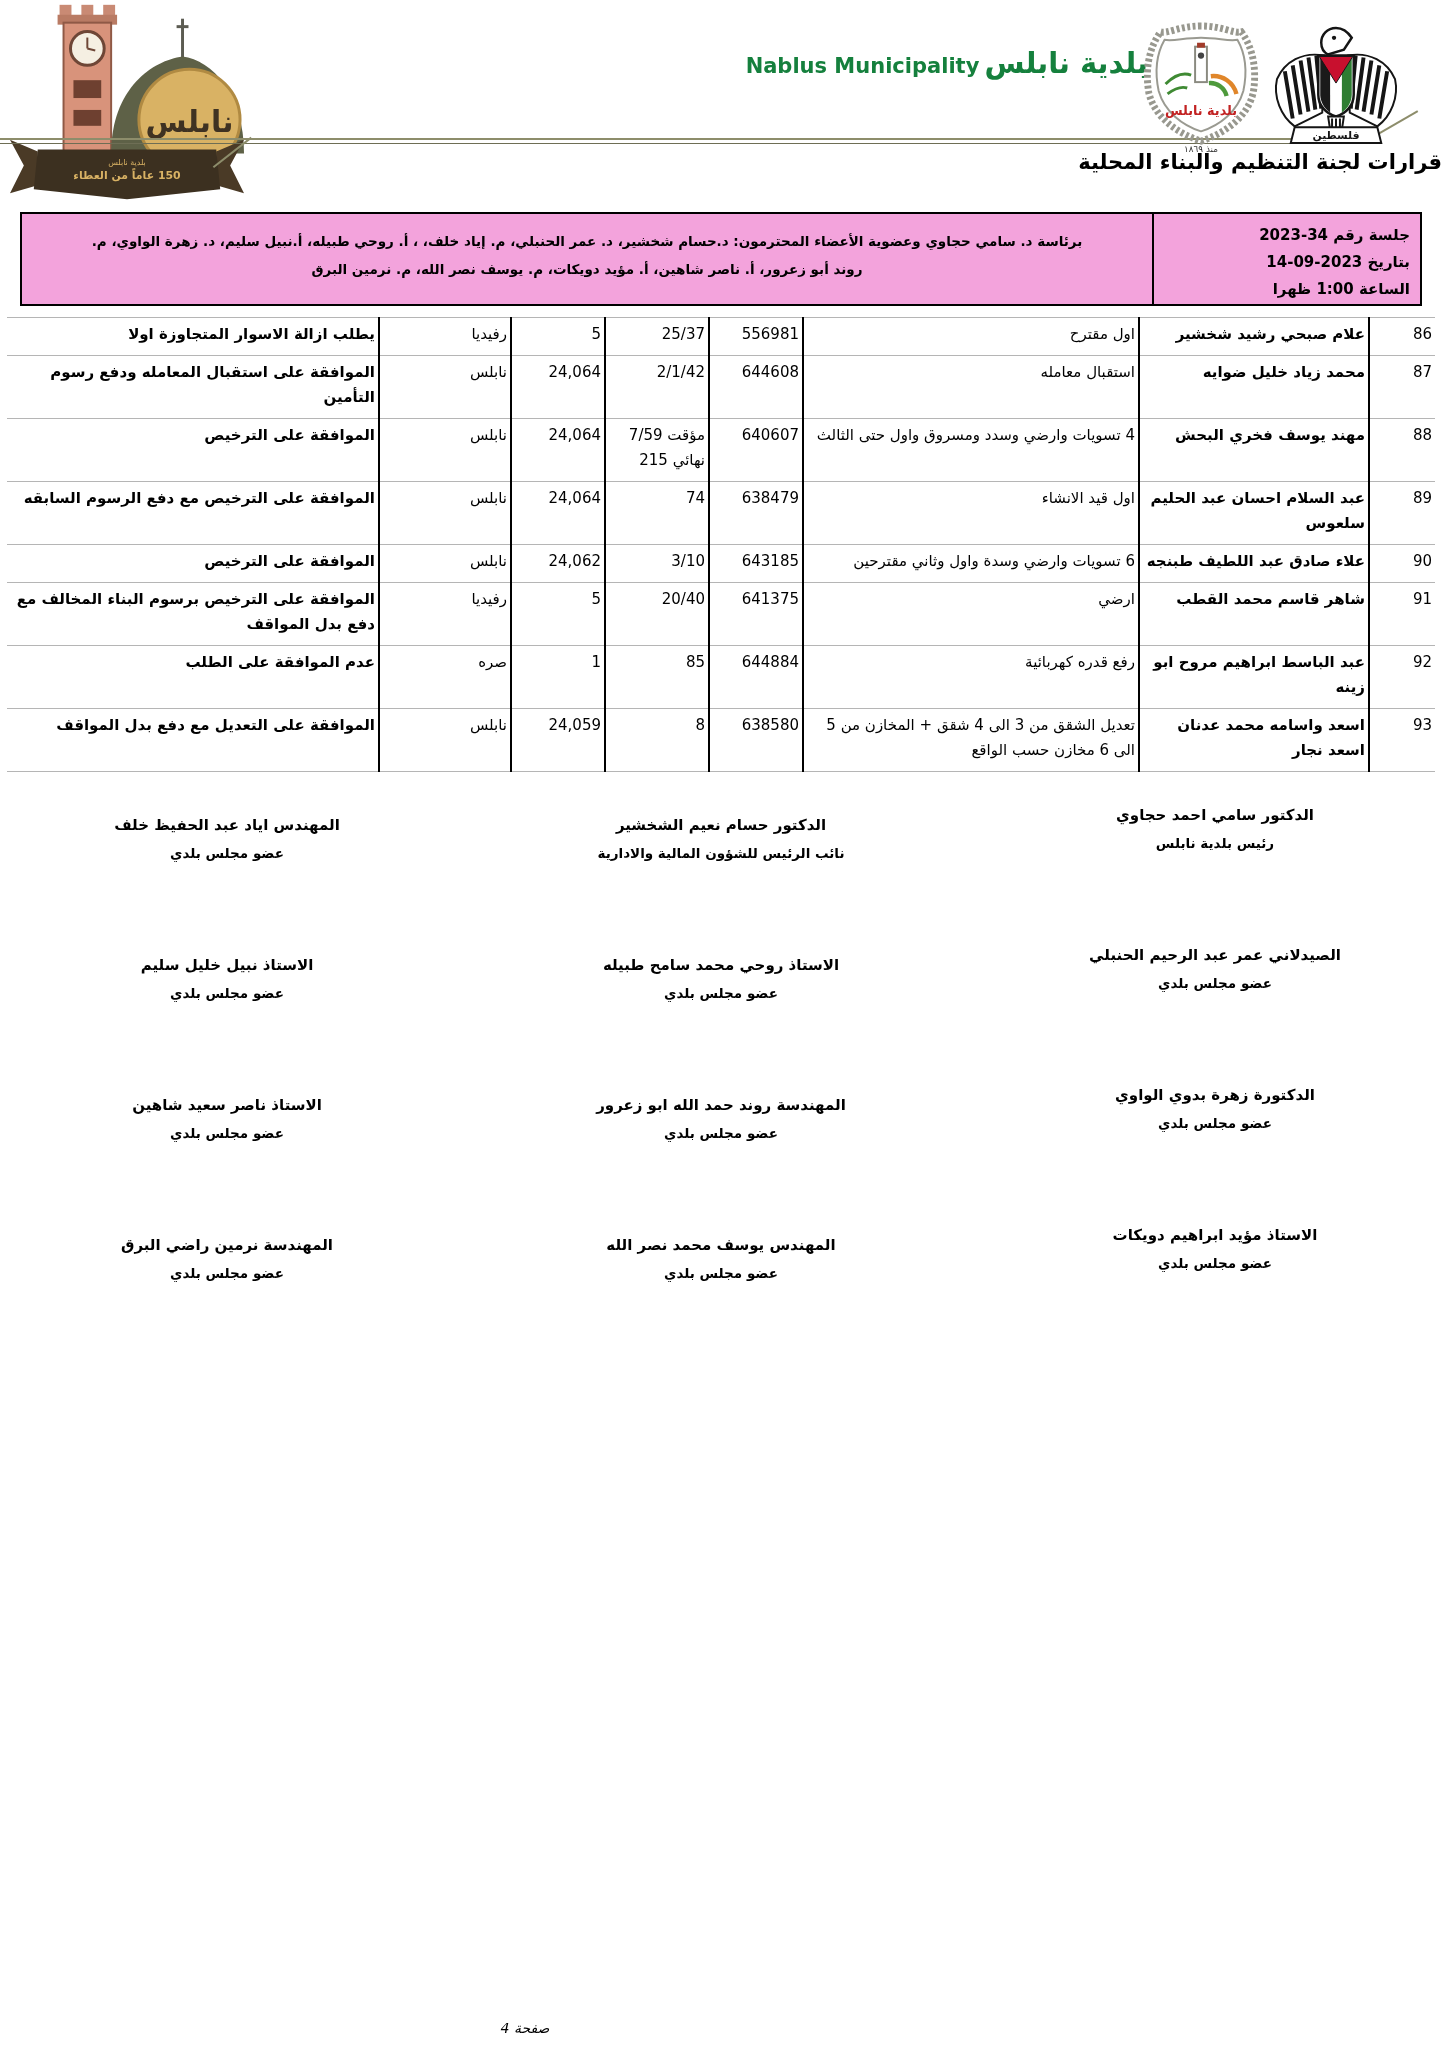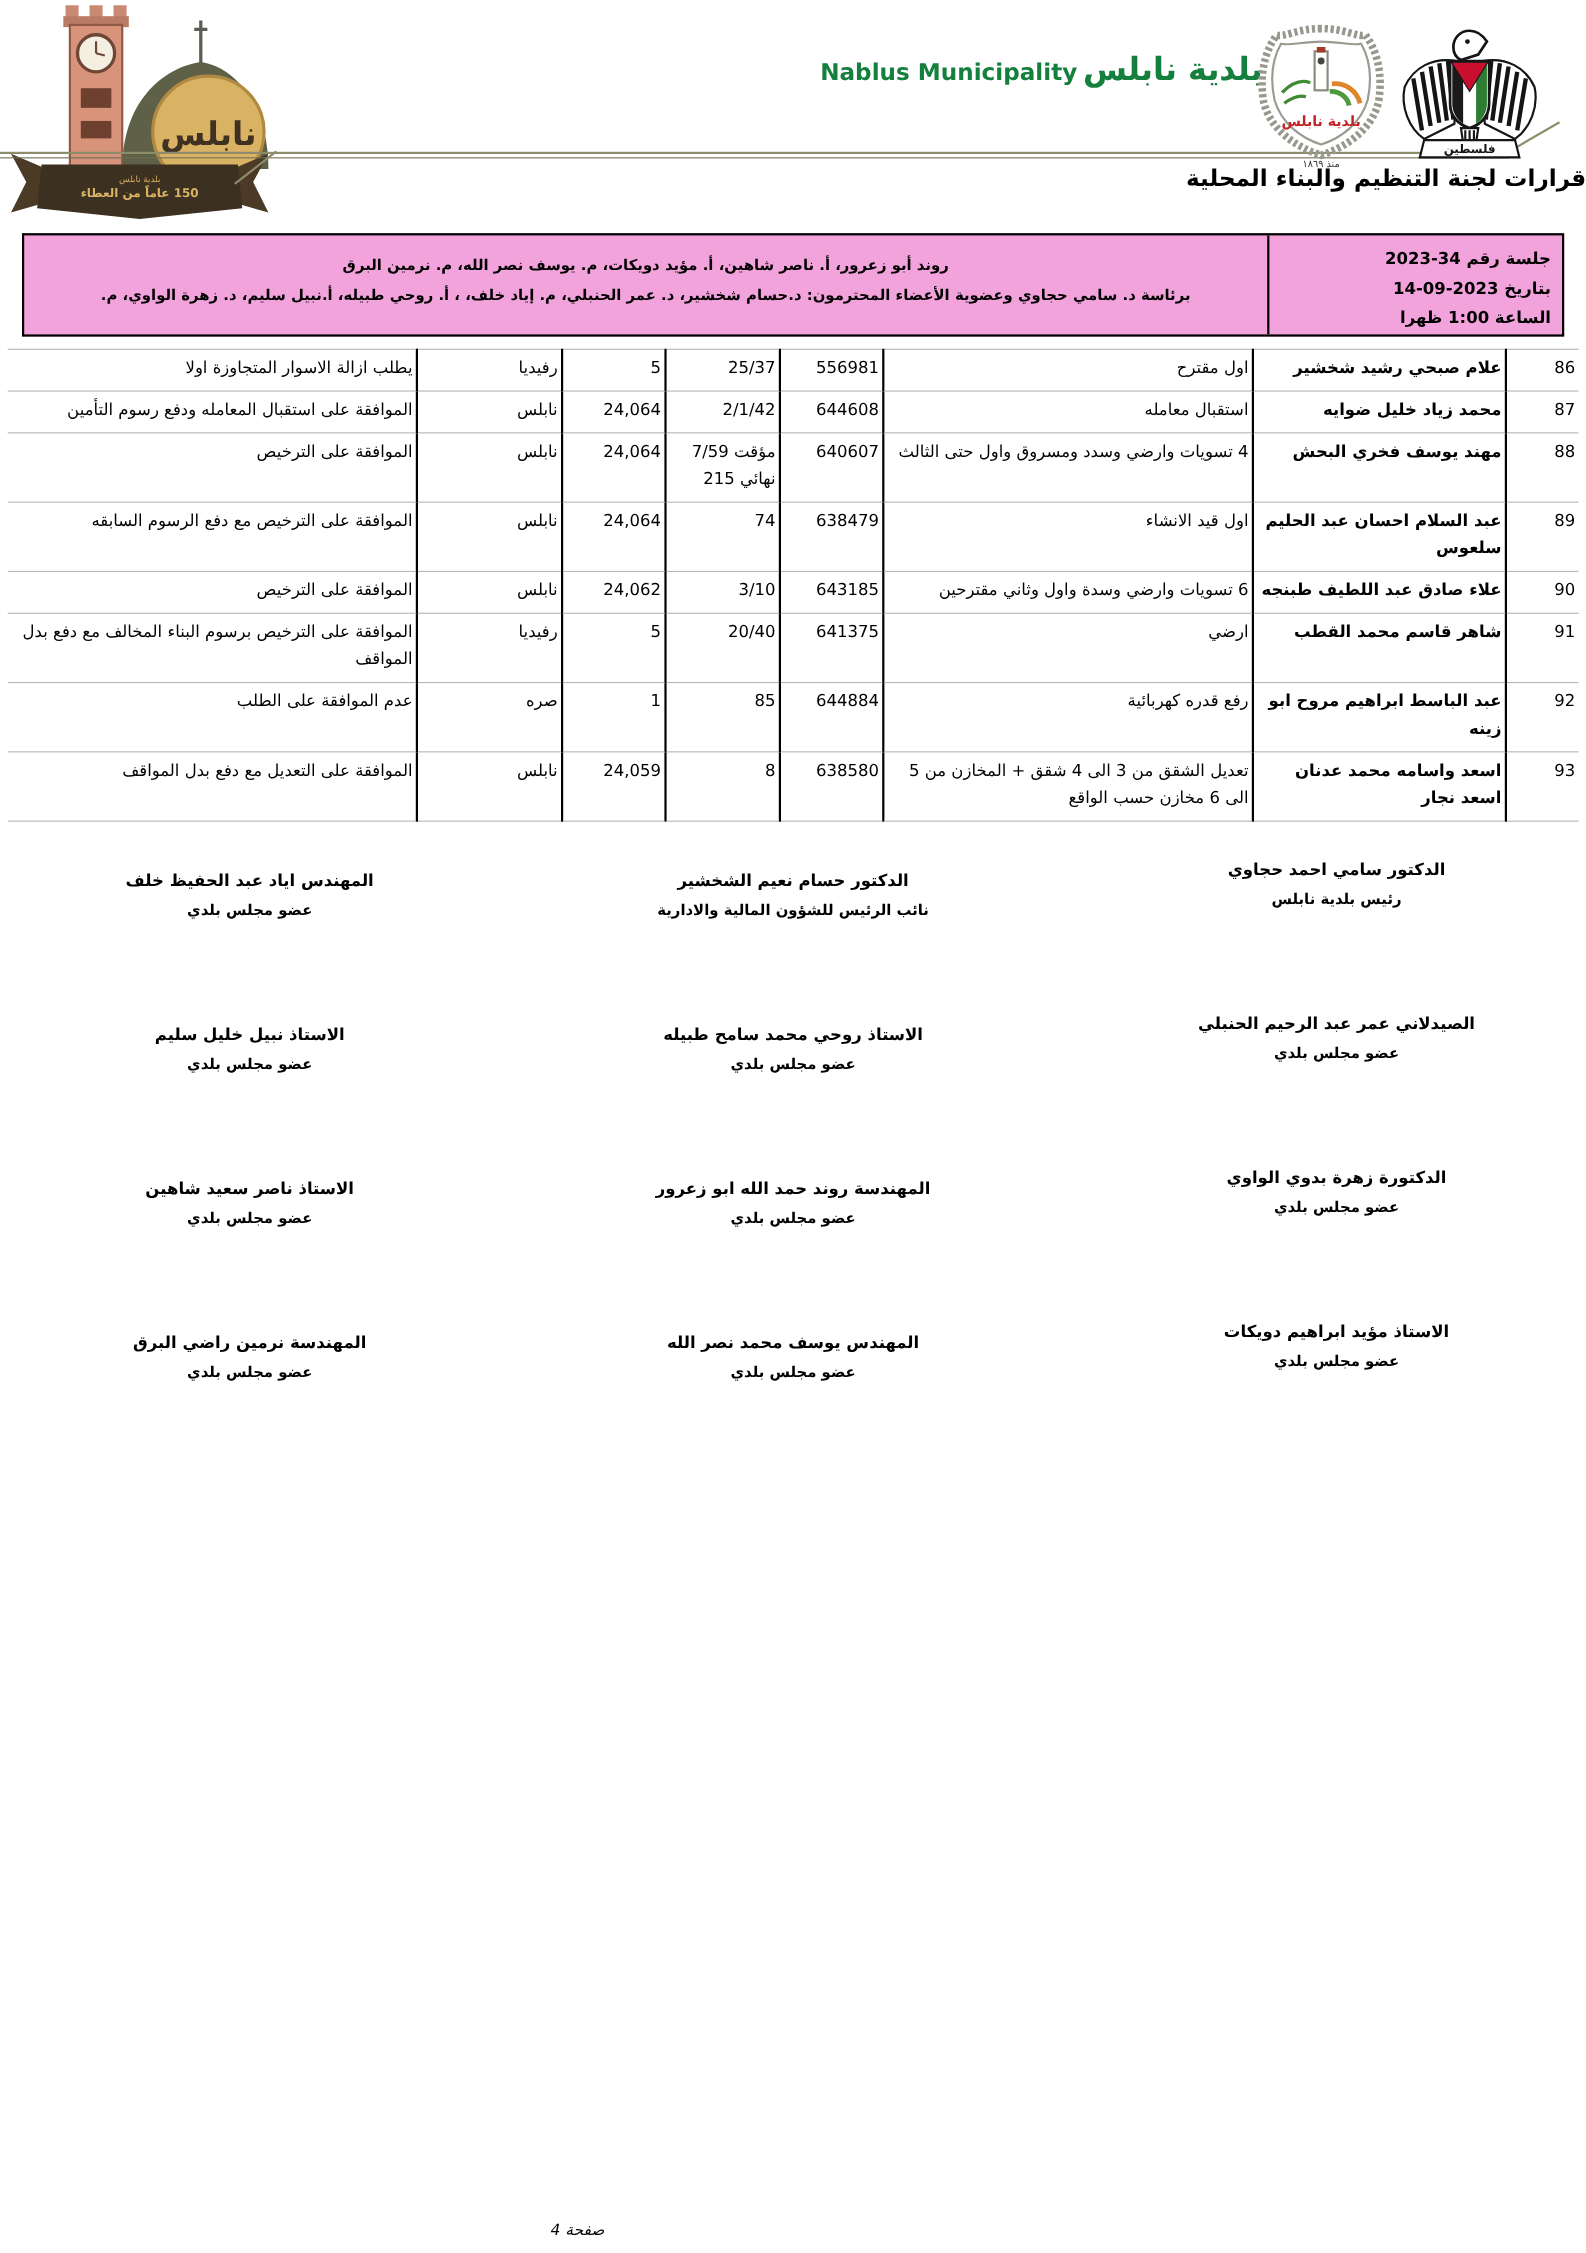--- a/index.html
+++ b/index.html
@@ -52,21 +52,21 @@
   table.decisions td{
     border-top:1.5px solid #b5b5b5;border-bottom:1.5px solid #b5b5b5;
     border-left:2px solid #000;
     vertical-align:top;padding:4px 3px 8px;
     font-size:15px;line-height:25px;text-align:right;
     overflow:hidden;
   }
   table.decisions td:last-child{border-left:none;}
   td.c-no{text-align:left;padding-left:2px;}
   td.c-name{font-weight:bold;}
-  td.c-decision{font-weight:normal;padding-left:2px;margin-top:40px;}
+  td.c-decision{font-weight:bold;padding-left:2px;margin-top:40px;}
   td.c-region{font-size:12px;padding-top:7px;}
   
   .signatures{
     margin-top:42px;display:grid;grid-template-columns:1fr 1fr 1fr;
     grid-auto-rows:100px;
     gap:40px;
   }
   .sig{text-align:center;}
   .sig:nth-child(3n+1){transform:translateY(-10px);}
   .sig .sig-name{font-size:15px;font-weight:bold;line-height:22px;}
@@ -170,22 +170,22 @@
     <div class="doc-title">قرارات لجنة التنظيم والبناء المحلية</div>
   </div>
 
   <div class="session-box">
     <div class="session-cell">
       <div>جلسة رقم 34-2023</div>
       <div>بتاريخ 2023-09-14</div>
       <div>الساعة 1:00 ظهرا</div>
     </div>
     <div class="attendees-cell">
+      <div>برئاسة د. سامي حجاوي وعضوية الأعضاء المحترمون:  د.حسام شخشير، د. عمر الحنبلي، م. إياد خلف، ، أ. روحي طبيله، أ.نبيل سليم، د. زهرة الواوي، م.</div>
       <div>روند أبو زعرور، أ. ناصر شاهين، أ. مؤيد دويكات، م. يوسف نصر الله، م. نرمين البرق</div>
-      <div>برئاسة د. سامي حجاوي وعضوية الأعضاء المحترمون:  د.حسام شخشير، د. عمر الحنبلي، م. إياد خلف، ، أ. روحي طبيله، أ.نبيل سليم، د. زهرة الواوي، م.</div>
     </div>
   </div>
 
   <table class="decisions">
     <colgroup>
       <col style="width:66px">
         <col style="width:230px">
         <col style="width:336px">
       <col style="width:94px">
         <col style="width:104px">

